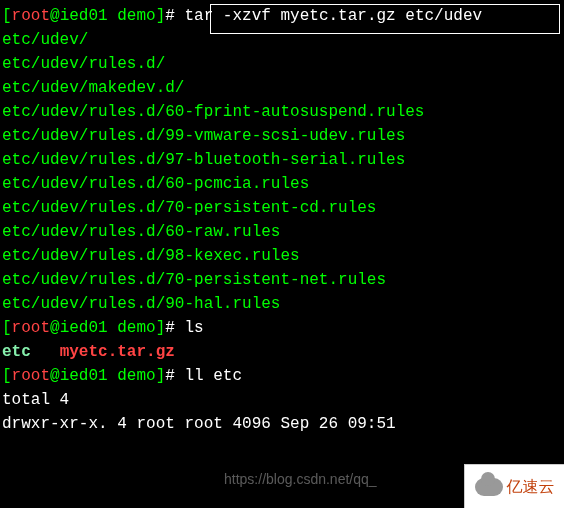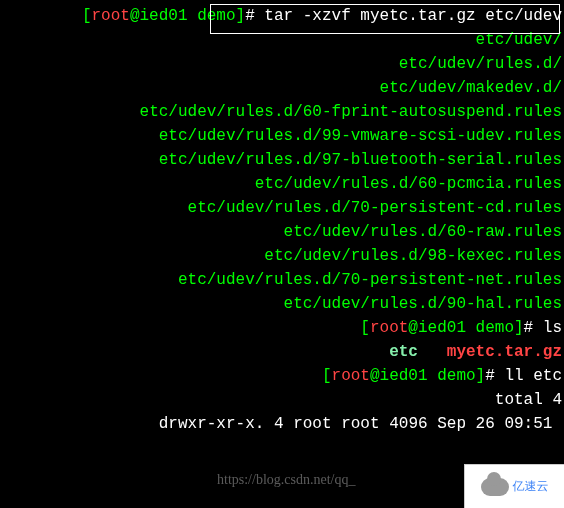--- a/index.html
+++ b/index.html
@@ -14,21 +14,20 @@
       line-height: 1.5;
       width: 564px;
       height: 508px;
       overflow: hidden;
       position: relative;
       padding: 4px 2px;
     }
     .line {
       white-space: pre;
       color: #00ff00;
-      text-align: right;
     }
     .prompt-open { color: #00ff00; }
     .user { color: #ff4444; }
     .at { color: #00ff00; }
     .host { color: #00ff00; }
     .path { color: #00ff00; }
     .prompt-close { color: #00ff00; }
     .hash { color: #ffffff; }
     .cmd { color: #ffffff; }
     .output-green { color: #00ff00; }
@@ -49,23 +48,23 @@
       bottom: 0;
       left: 0;
       right: 0;
       display: flex;
       align-items: center;
     }
     .watermark-text {
       color: rgba(180,180,180,0.5);
       font-size: 14px;
       position: absolute;
-      left: 217px;
+      left: 224px;
       bottom: 18px;
-      font-family: Liberation Serif, serif;
+      font-family: Liberation Sans, sans-serif;
     }
     .logo-box {
       position: absolute;
       right: 0;
       bottom: 0;
       background: #fff;
       width: 100px;
       height: 44px;
       display: flex;
       align-items: center;
@@ -85,23 +84,23 @@
       content: '';
       position: absolute;
       width: 14px;
       height: 14px;
       background: #999;
       border-radius: 50%;
       top: -6px;
       left: 6px;
     }
     .logo-text {
-      color: #3b82f6;
-      font-size: 12px;
-      font-family: Liberation Mono, monospace;
+      color: #c2410c;
+      font-size: 16px;
+      font-family: Liberation Serif, serif;
     }
   </style>
 </head>
 <body>
 
 <div>
 
 <div class="line"><span class="prompt-open">[</span><span class="user">root</span><span class="at">@</span><span class="host">ied01 </span><span class="path">demo</span><span class="prompt-close">]</span><span class="hash"># </span><span class="cmd">tar -xzvf myetc.tar.gz etc/udev</span></div>
 
 <div class="line output-green">etc/udev/</div>

